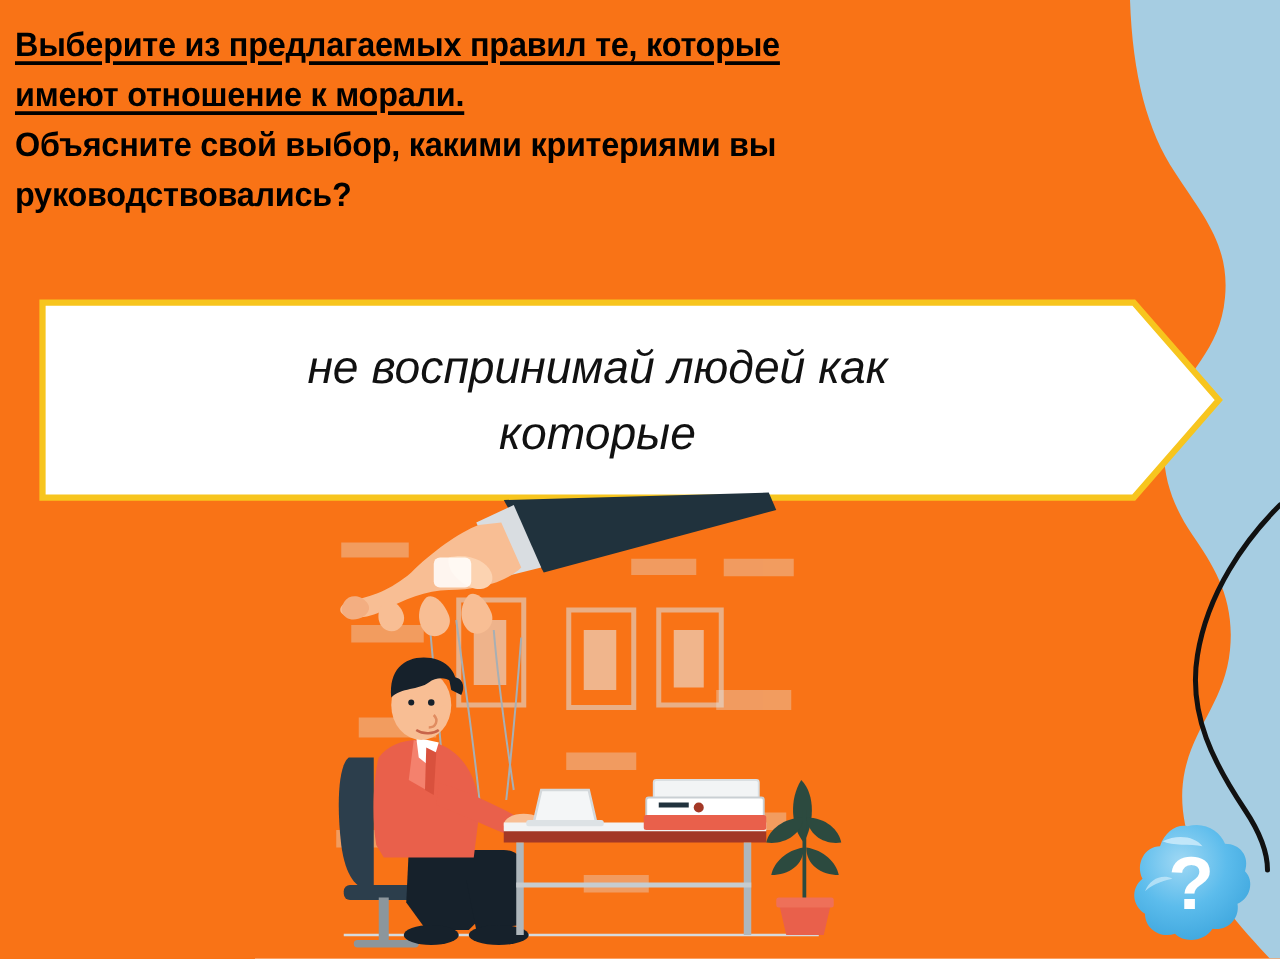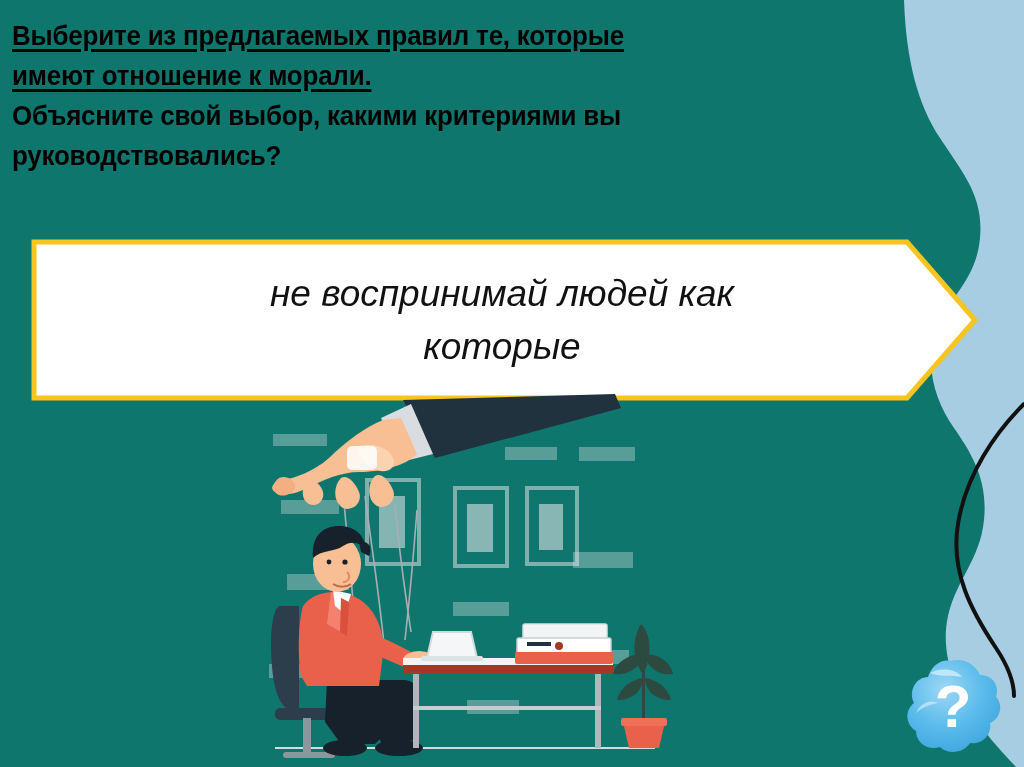--- a/index.html
+++ b/index.html
@@ -6,21 +6,21 @@
   html,body{margin:0;padding:0;}
   body{
     width:1024px;height:767px;
     background:#ffffff;
     font-family:"Liberation Sans","DejaVu Sans",sans-serif;
     overflow:hidden;
     position:relative;
   }
   #slide{
     position:absolute;left:0;top:0;width:1024px;height:767px;
-    background:#0f766e;overflow:hidden;
+    background:#f97316;overflow:hidden;
   }
 
   
   #wave-layer{
     position:absolute;right:0;top:0;width:180px;height:767px;
     pointer-events:none;
   }
 
   
   #heading{
@@ -41,21 +41,21 @@
     text-decoration:underline;
     text-decoration-thickness:3px;
     text-underline-offset:4px;
   }
 
   
   #banner{
     position:absolute;left:31px;top:236px;width:948px;height:168px;
   }
   #banner-text{
-    position:absolute;left:76px;top:28px;width:790px;height:112px;
+    position:absolute;left:52px;top:28px;width:790px;height:112px;
     display:flex;flex-direction:column;align-items:center;justify-content:center;
     text-align:left;
     font-family:"Liberation Sans","DejaVu Sans",sans-serif;
     font-style:italic;
     font-size:37px;
     line-height:53px;
     color:#111111;
   }
   #banner-text .bl{display:block;white-space:nowrap;}
 

